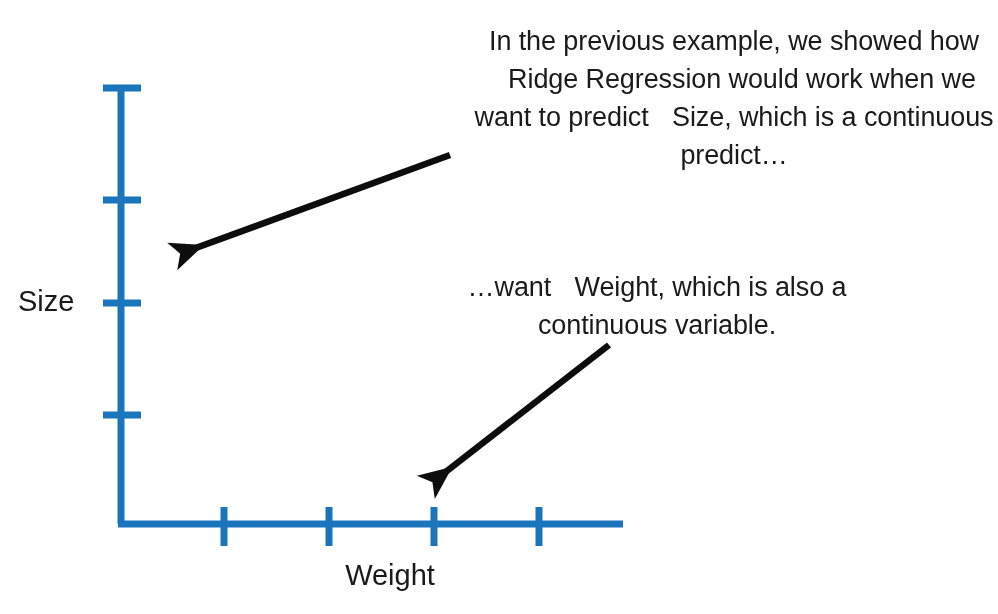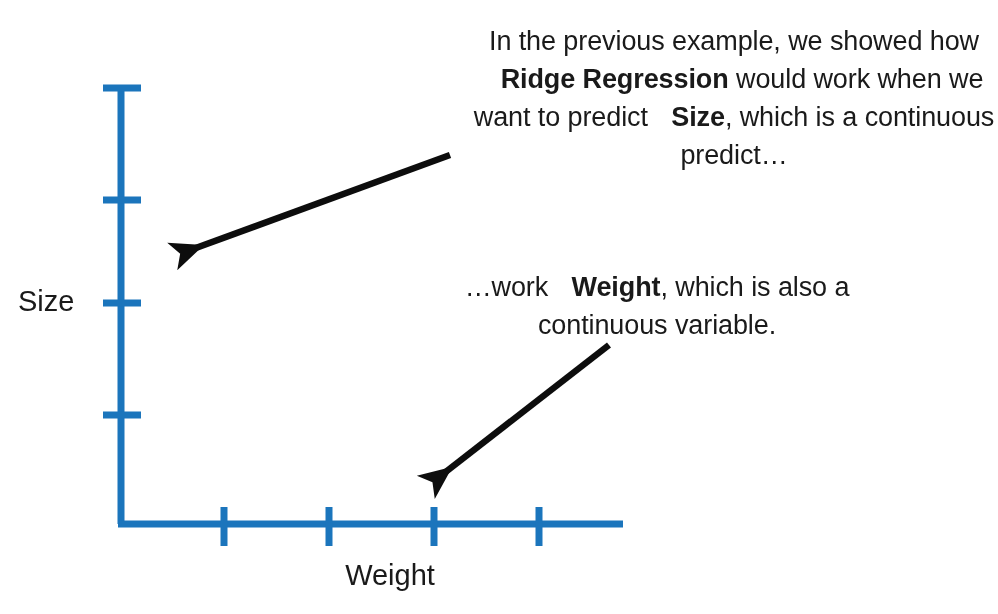--- a/index.html
+++ b/index.html
@@ -50,21 +50,21 @@
 
   
   .callout {
     position: absolute;
     color: #1a1a1a;
     font-size: 27px;
     line-height: 38px;
     text-align: center;
     letter-spacing: -0.1px;
   }
-  .callout b { font-weight: 700; margin-left: 16px; }
+  .callout b { font-weight: 400; margin-left: 16px; }
 
   #callout-one {
     left: 470px;
     top: 22px;
     width: 528px;
   }
   #callout-two {
     left: 437px;
     top: 268px;
     width: 440px;
@@ -102,21 +102,21 @@
       <line x1="539" y1="507" x2="539" y2="546"></line>
     </g>
   </svg>
 
   <div class="axis-label" id="label-size">Size</div>
 
   <div class="axis-label" id="label-weight">Weight</div>
 
   <div class="callout" id="callout-one"><span>In the previous example, we showed how </span><b>Ridge Regression</b><span> would work when we want to predict </span><b>Size</b><span>, which is a continuous predict…</span></div>
 
-  <div class="callout" id="callout-two"><span>…work </span><b>Weight</b><span>, which is also a continuous variable.</span></div>
+  <div class="callout" id="callout-two"><span>…want </span><b>Weight</b><span>, which is also a continuous variable.</span></div>
 
   <svg class="arrow-layer" viewBox="0 0 998 614" width="998" height="614" aria-hidden="true">
     <defs>
       <marker id="head1" orient="auto" markerWidth="5.2" markerHeight="5.2" refX="3.6" refY="2.6" markerUnits="strokeWidth">
         <path d="M 0,2.6 L 5.2,0.35 L 3.9,2.6 L 5.2,4.85 Z" fill="#0d0d0d"></path>
       </marker>
       <marker id="head2" orient="auto" markerWidth="5.2" markerHeight="5.2" refX="3.6" refY="2.6" markerUnits="strokeWidth">
         <path d="M 0,2.6 L 5.2,0.35 L 3.9,2.6 L 5.2,4.85 Z" fill="#0d0d0d"></path>
       </marker>
     </defs>

